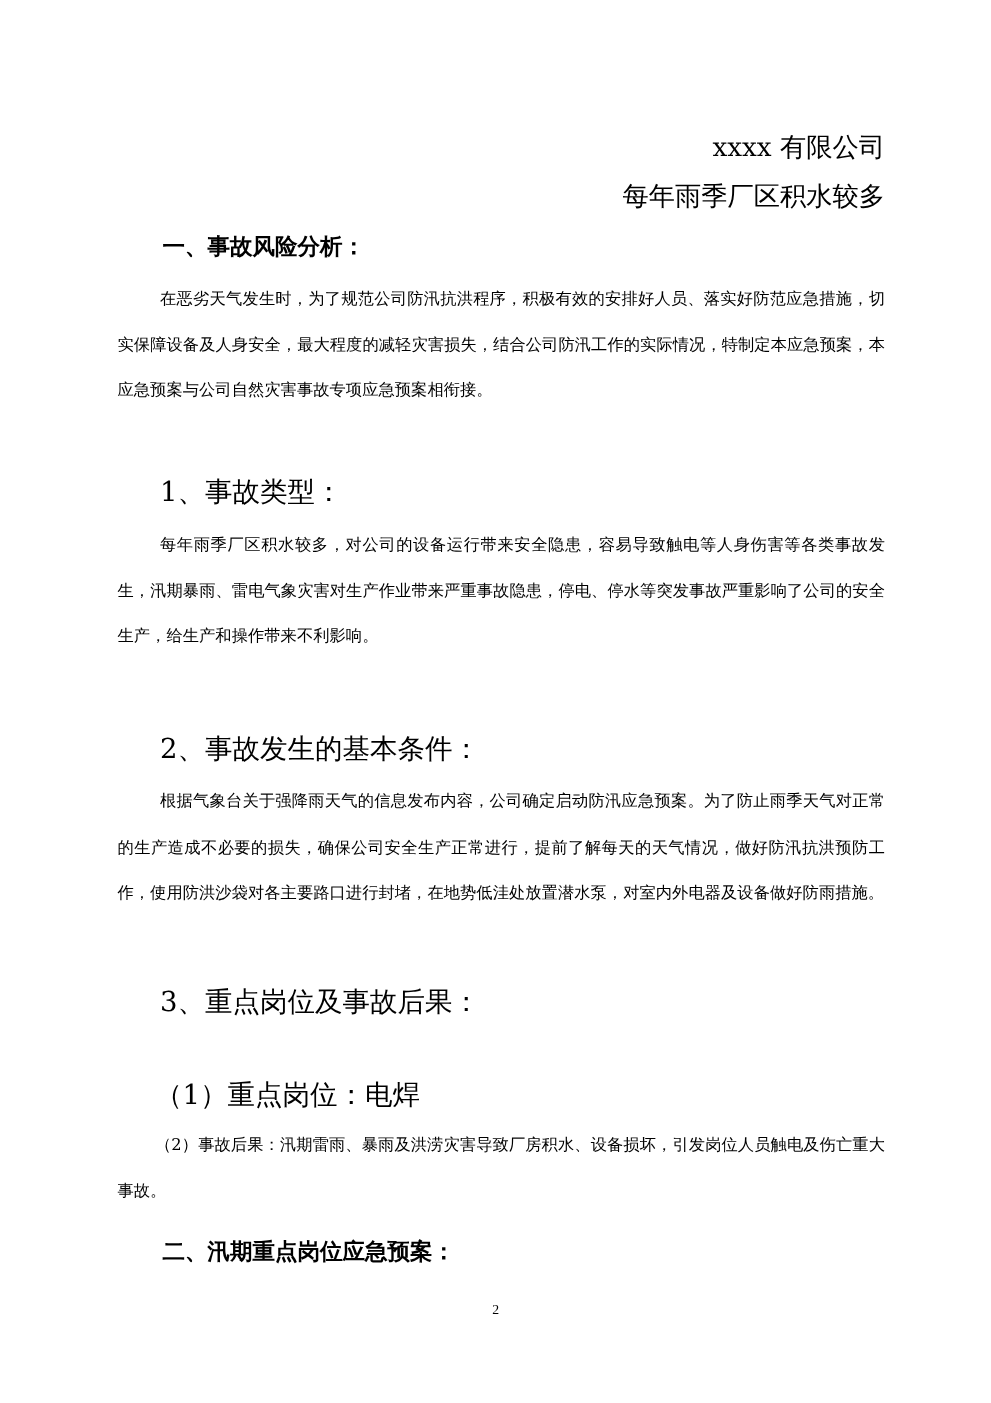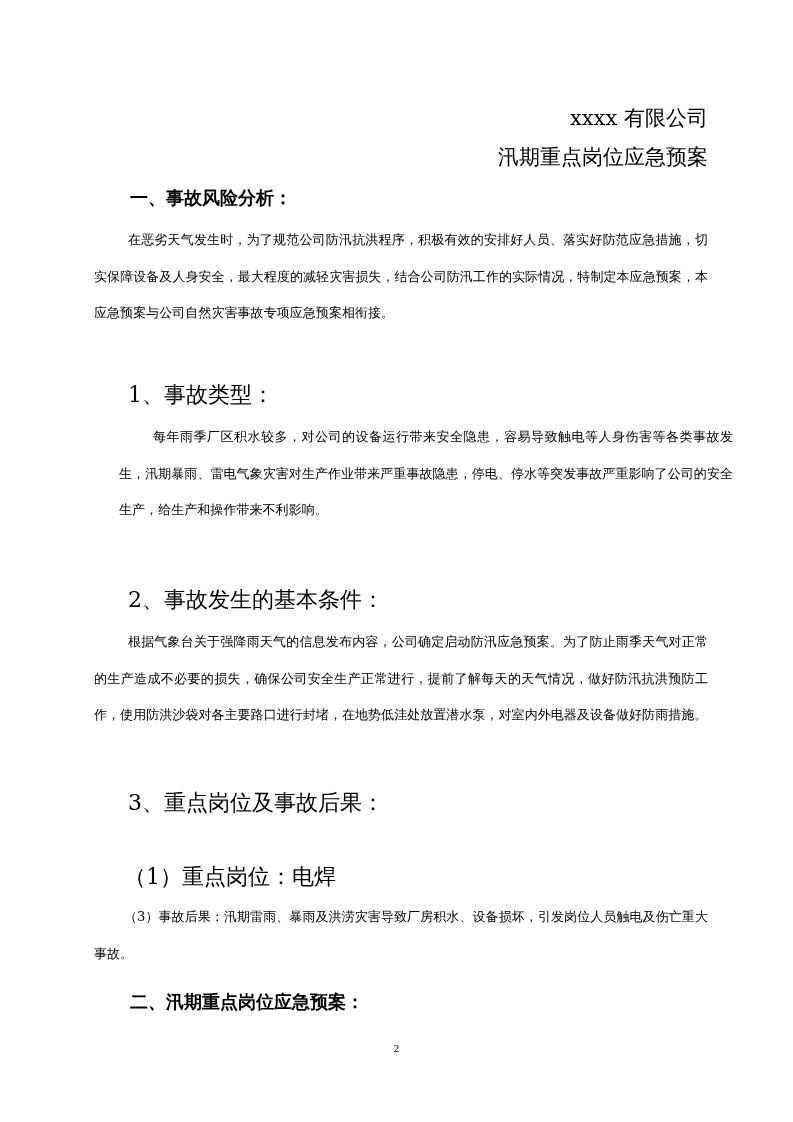--- a/index.html
+++ b/index.html
@@ -67,36 +67,36 @@
     font-size: 11px;
     line-height: 16px;
     font-family: "Liberation Serif", serif;
   }
 </style>
 </head>
 <body>
 
 <div class="page">
   <div class="title title1">xxxx 有限公司</div>
-  <div class="title title2">汛期重点岗位应急预案</div>
+  <div class="title title2">每年雨季厂区积水较多</div>
 
   <div class="h1" style="top:183px;">一、事故风险分析：</div>
 
   <div class="para" style="top:222px;">在恶劣天气发生时，为了规范公司防汛抗洪程序，积极有效的安排好人员、落实好防范应急措施，切实保障设备及人身安全，最大程度的减轻灾害损失，结合公司防汛工作的实际情况，特制定本应急预案，本应急预案与公司自然灾害事故专项应急预案相衔接。</div>
 
   <div class="sub" style="top:380px;">1、事故类型：</div>
 
-  <div class="para" style="top:419px;margin-left:25px;">每年雨季厂区积水较多，对公司的设备运行带来安全隐患，容易导致触电等人身伤害等各类事故发生，汛期暴雨、雷电气象灾害对生产作业带来严重事故隐患，停电、停水等突发事故严重影响了公司的安全生产，给生产和操作带来不利影响。</div>
+  <div class="para" style="top:419px;">每年雨季厂区积水较多，对公司的设备运行带来安全隐患，容易导致触电等人身伤害等各类事故发生，汛期暴雨、雷电气象灾害对生产作业带来严重事故隐患，停电、停水等突发事故严重影响了公司的安全生产，给生产和操作带来不利影响。</div>
 
   <div class="sub" style="top:585px;">2、事故发生的基本条件：</div>
 
   <div class="para" style="top:624px;">根据气象台关于强降雨天气的信息发布内容，公司确定启动防汛应急预案。为了防止雨季天气对正常的生产造成不必要的损失，确保公司安全生产正常进行，提前了解每天的天气情况，做好防汛抗洪预防工作，使用防洪沙袋对各主要路口进行封堵，在地势低洼处放置潜水泵，对室内外电器及设备做好防雨措施。</div>
 
   <div class="sub" style="top:788px;">3、重点岗位及事故后果：</div>
 
   <div class="sub" style="top:862px; left:30px;">（1）重点岗位：电焊</div>
 
-  <div class="para" style="top:899px; text-indent:30px;">（3）事故后果：汛期雷雨、暴雨及洪涝灾害导致厂房积水、设备损坏，引发岗位人员触电及伤亡重大事故。</div>
+  <div class="para" style="top:899px; text-indent:30px;">（2）事故后果：汛期雷雨、暴雨及洪涝灾害导致厂房积水、设备损坏，引发岗位人员触电及伤亡重大事故。</div>
 
   <div class="h1" style="top:987px;">二、汛期重点岗位应急预案：</div>
 </div>
 
 <div class="footer">2</div>
 
 </body></html>

